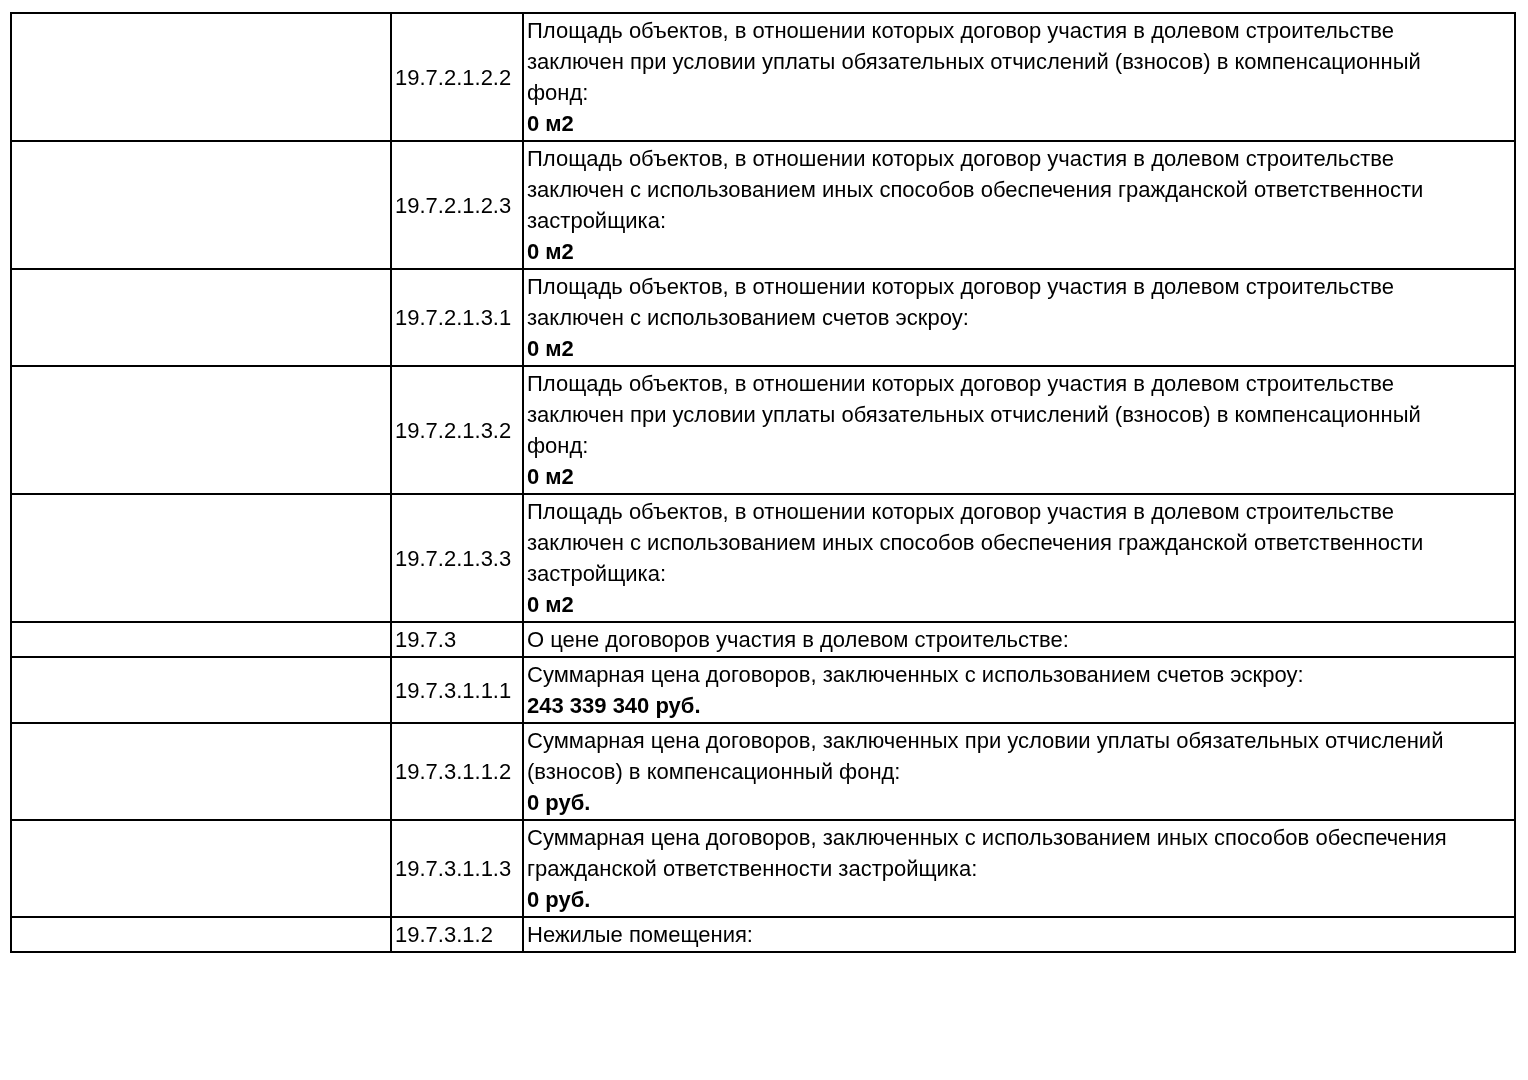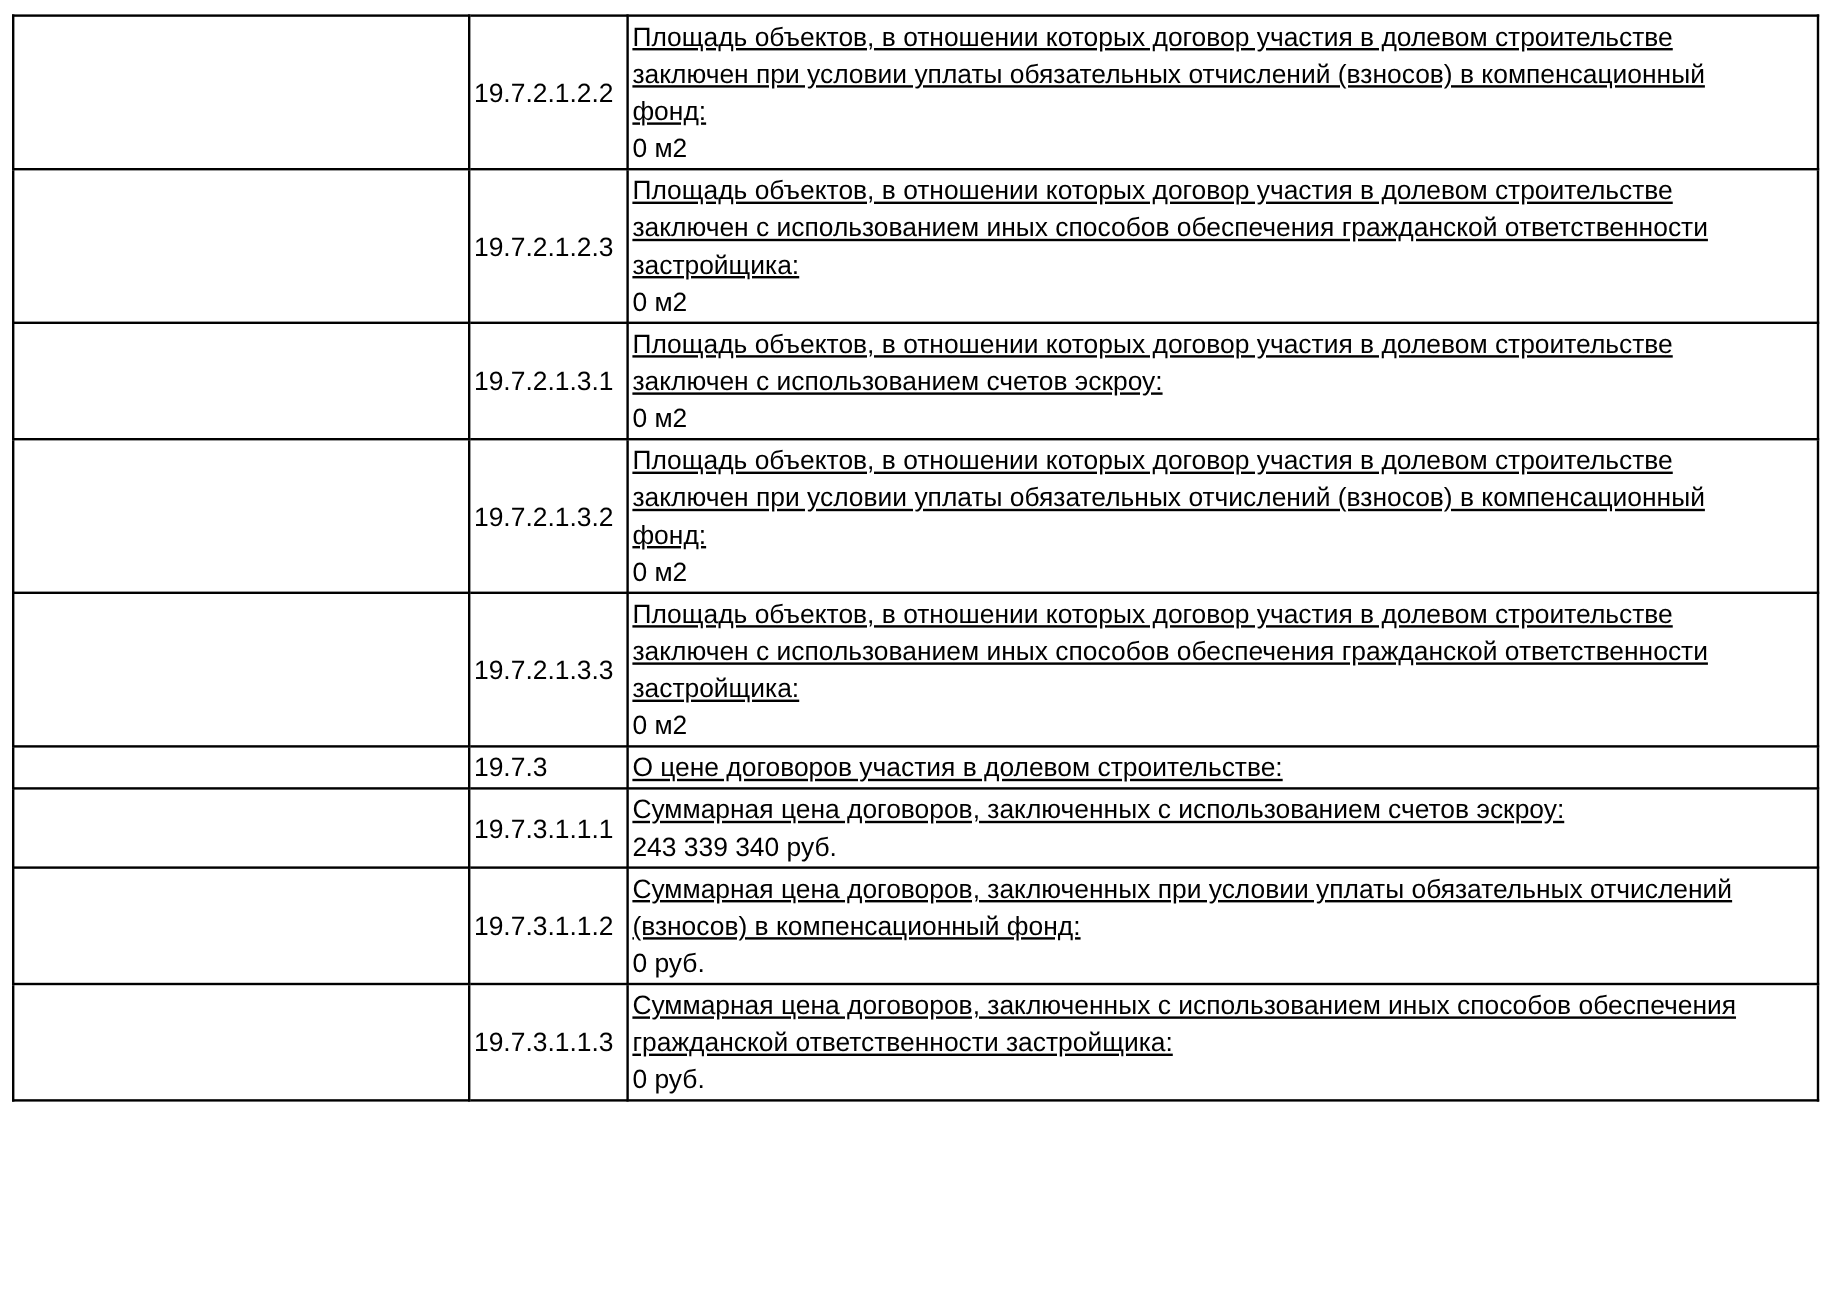--- a/index.html
+++ b/index.html
@@ -30,24 +30,23 @@
     padding: 1px 3px;
     vertical-align: middle;
     overflow: hidden;
   }
   td.code-cell {
     white-space: nowrap;
     margin-top: 16px;
   }
   .label {
     white-space: pre-line;
-    text-decoration: underline;
   }
   .value {
-    font-weight: normal;
+    font-weight: bold;
   }
   .value:empty { display: none; }
 </style>
 </head>
 <body>
 
 <table class="decl">
   <colgroup>
     <col class="c-spacer">
     <col class="c-code">
@@ -130,14 +129,22 @@
     </tr>
     <tr>
       <td class="spacer-cell"></td>
       <td class="code-cell">19.7.3.1.1.3</td>
       <td class="text-cell">
         <div class="label">Суммарная цена договоров, заключенных с использованием иных способов обеспечения
 гражданской ответственности застройщика:</div>
         <div class="value">0 руб.</div>
       </td>
     </tr>
+    <tr>
+      <td class="spacer-cell"></td>
+      <td class="code-cell">19.7.3.1.2</td>
+      <td class="text-cell">
+        <div class="label">Нежилые помещения:</div>
+
+      </td>
+    </tr>
   </tbody>
 </table>
 
 </body></html>

